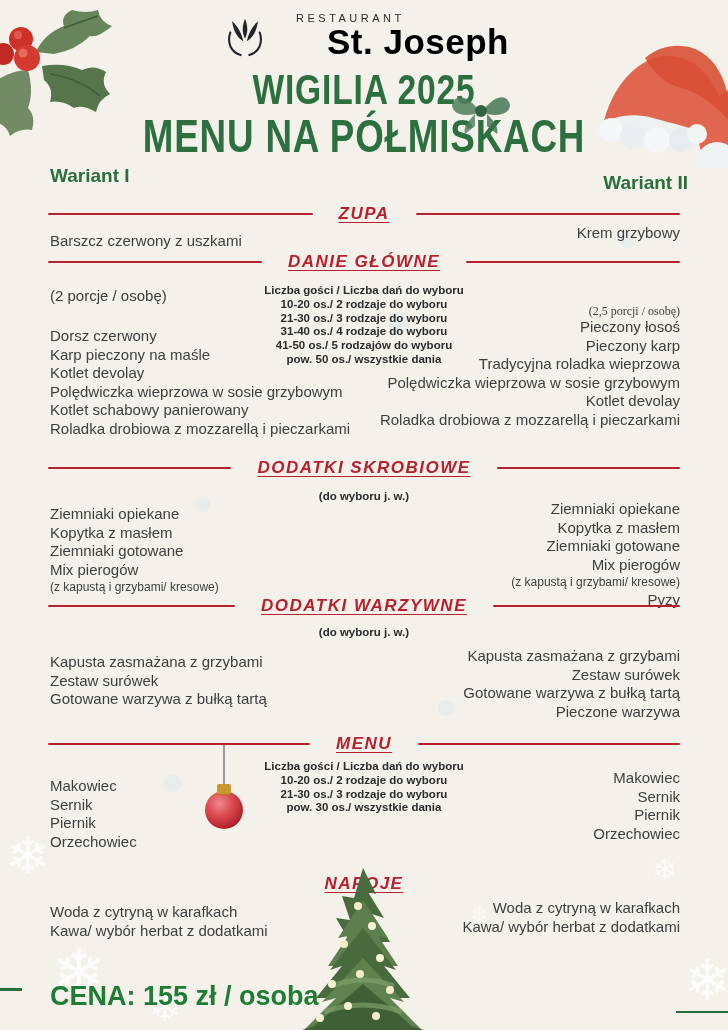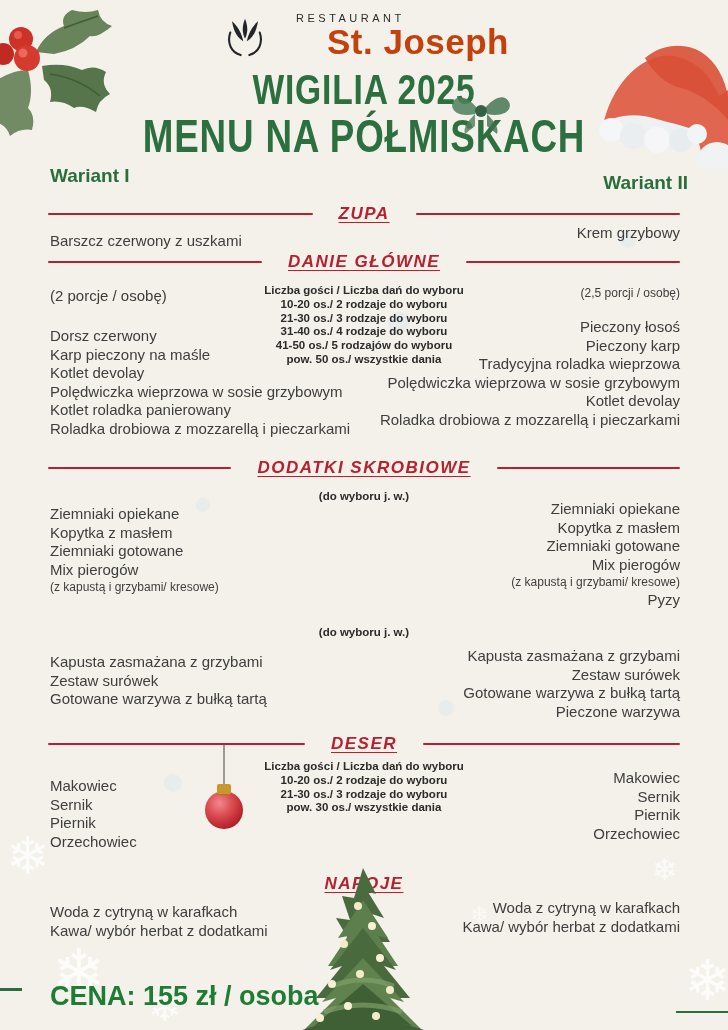--- a/index.html
+++ b/index.html
@@ -9,21 +9,21 @@
     font-family:"Liberation Sans",sans-serif;
   }
   
   .bgdot{position:absolute;border-radius:50%;background:#d9e7ec;opacity:.45;}
   .snow{position:absolute;color:#ffffff;opacity:.75;pointer-events:none;}
 
   
   .brand{position:absolute;top:10px;left:50%;transform:translateX(-50%);display:flex;align-items:flex-start;gap:22px;}
   .brand-col{display:flex;flex-direction:column;}
   .brand-restaurant{font-size:11px;letter-spacing:3.5px;color:#2c2c2c;margin:2px 0 0 3px;font-weight:500;}
-  .brand-name{font-size:35px;font-weight:bold;color:#c2410c;line-height:1.05;letter-spacing:.5px;margin-left:34px;}
+  .brand-name{font-size:35px;font-weight:bold;color:#000000;line-height:1.05;letter-spacing:.5px;margin-left:34px;}
 
   .title{position:absolute;left:0;right:0;text-align:center;font-weight:bold;color:#2d7040;transform:scaleX(.8);white-space:nowrap;}
   .title1{top:66px;font-size:42px;letter-spacing:1px;}
   .title2{top:109px;font-size:46px;letter-spacing:1px;}
 
   .variant{position:absolute;font-weight:bold;font-size:19px;color:#2a6e3b;}
   .variant-left{left:50px;top:165px;}
   .variant-right{right:40px;top:172px;}
 
   
@@ -143,27 +143,27 @@
   </div>
   <div class="col-left note" style="top:287px;">(2 porcje / osobę)</div>
   <div class="cnote" style="top:284px;">
       <div class="mi">Liczba gości / Liczba dań do wyboru</div>
       <div class="mi">10-20 os./ 2 rodzaje do wyboru</div>
       <div class="mi">21-30 os./ 3 rodzaje do wyboru</div>
       <div class="mi">31-40 os./ 4 rodzaje do wyboru</div>
       <div class="mi">41-50 os./ 5 rodzajów do wyboru</div>
       <div class="mi">pow. 50 os./ wszystkie dania</div>
     </div>
-  <div class="col-right note" style="top:286px;font-size:12px;">(2,5 porcji / osobę)</div>
+  <div class="col-right note" style="top:304px;font-size:12px;font-family:Liberation Serif, serif;">(2,5 porcji / osobę)</div>
   <div class="col-left" style="top:327px;">
       <div class="mi">Dorsz czerwony</div>
       <div class="mi">Karp pieczony na maśle</div>
       <div class="mi">Kotlet devolay</div>
       <div class="mi">Polędwiczka wieprzowa w sosie grzybowym</div>
-      <div class="mi">Kotlet roladka panierowany</div>
+      <div class="mi">Kotlet schabowy panierowany</div>
       <div class="mi">Roladka drobiowa z mozzarellą i pieczarkami</div>
     </div>
   <div class="col-right" style="top:318px;">
       <div class="mi">Pieczony łosoś</div>
       <div class="mi">Pieczony karp</div>
       <div class="mi">Tradycyjna roladka wieprzowa</div>
       <div class="mi">Polędwiczka wieprzowa w sosie grzybowym</div>
       <div class="mi">Kotlet devolay</div>
       <div class="mi">Roladka drobiowa z mozzarellą i pieczarkami</div>
     </div>
@@ -185,38 +185,43 @@
     </div>
   <div class="col-right" style="top:500px;">
       <div class="mi">Ziemniaki opiekane</div>
       <div class="mi">Kopytka z masłem</div>
       <div class="mi">Ziemniaki gotowane</div>
       <div class="mi">Mix pierogów</div>
       <div class="mi sub">(z kapustą i grzybami/ kresowe)</div>
       <div class="mi">Pyzy</div>
     </div>
 
+  <div class="sec" style="top:596px;">
+    <div class="ln"></div>
+    <div class="ttl">DODATKI WARZYWNE</div>
+    <div class="ln"></div>
+  </div>
   <div class="cnote" style="top:626px;">
       <div class="mi sub">(do wyboru j. w.)</div>
     </div>
   <div class="col-left" style="top:653px;">
       <div class="mi">Kapusta zasmażana z grzybami</div>
       <div class="mi">Zestaw surówek</div>
       <div class="mi">Gotowane warzywa z bułką tartą</div>
     </div>
   <div class="col-right" style="top:647px;">
       <div class="mi">Kapusta zasmażana z grzybami</div>
       <div class="mi">Zestaw surówek</div>
       <div class="mi">Gotowane warzywa z bułką tartą</div>
       <div class="mi">Pieczone warzywa</div>
     </div>
 
   <div class="sec" style="top:734px;">
     <div class="ln"></div>
-    <div class="ttl">DESER</div>
+    <div class="ttl">MENU</div>
     <div class="ln"></div>
   </div>
   <div class="ornament-string"></div>
   <div class="bauble"></div>
   <div class="bauble-cap"></div>
   <div class="cnote" style="top:760px;">
       <div class="mi">Liczba gości / Liczba dań do wyboru</div>
       <div class="mi">10-20 os./ 2 rodzaje do wyboru</div>
       <div class="mi">21-30 os./ 3 rodzaje do wyboru</div>
       <div class="mi">pow. 30 os./ wszystkie dania</div>

